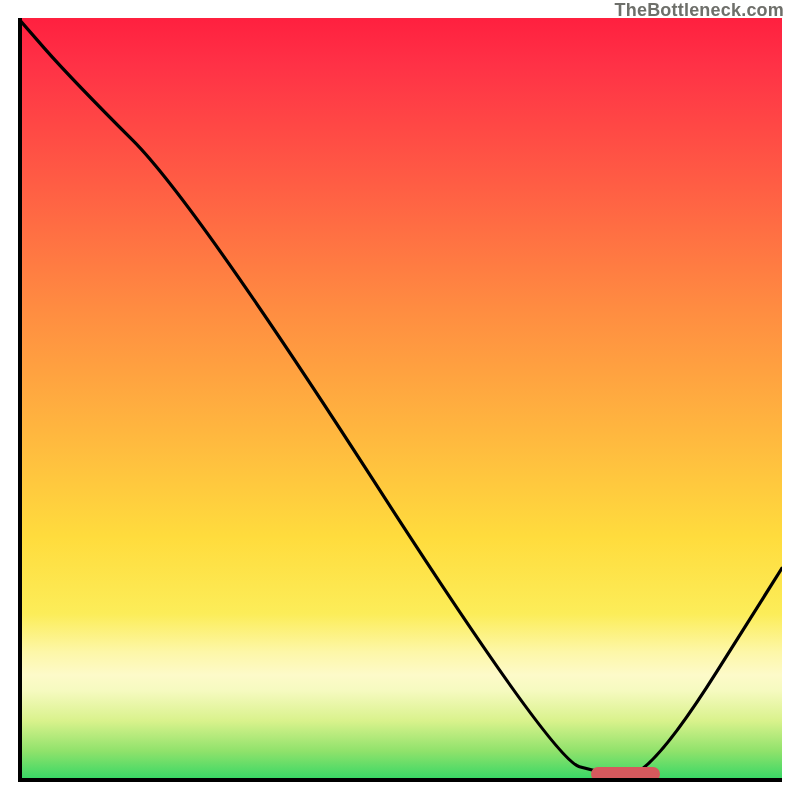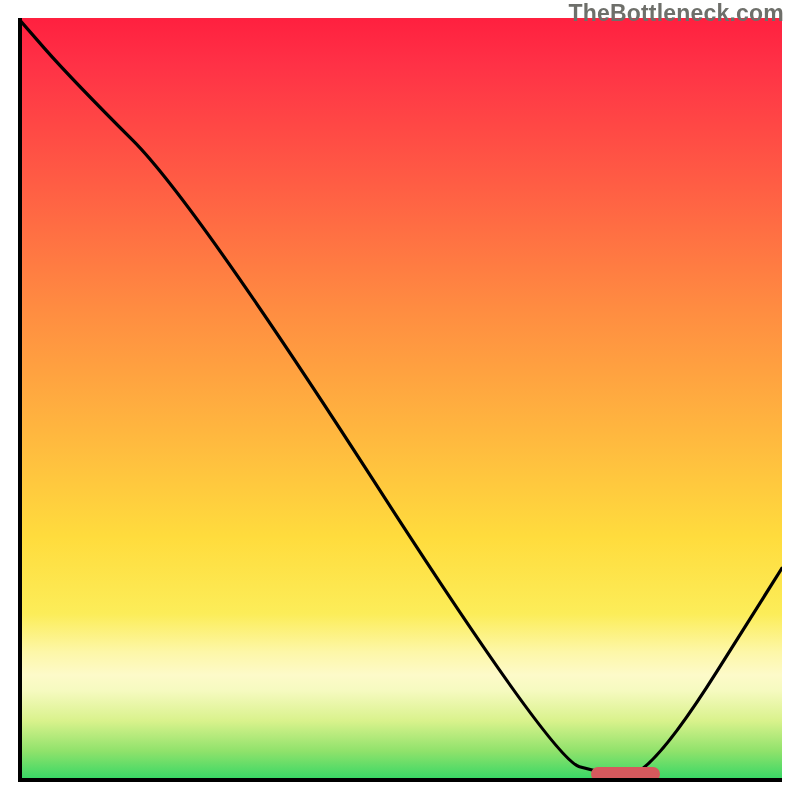--- a/index.html
+++ b/index.html
@@ -59,21 +59,21 @@
     height: 764px;
     border-left: 4px solid #000;
     border-bottom: 4px solid #000;
     box-sizing: border-box;
     pointer-events: none;
   }
   .watermark {
     position: absolute;
     top: 0px;
     right: 16px;
-    font-size: 23px;
+    font-size: 18px;
     font-weight: 600;
     color: #6e6f6a;
     letter-spacing: 0.2px;
   }
   .marker {
     position: absolute;
     height: 14px;
     border-radius: 7px;
     background: #d5595d;
   }

